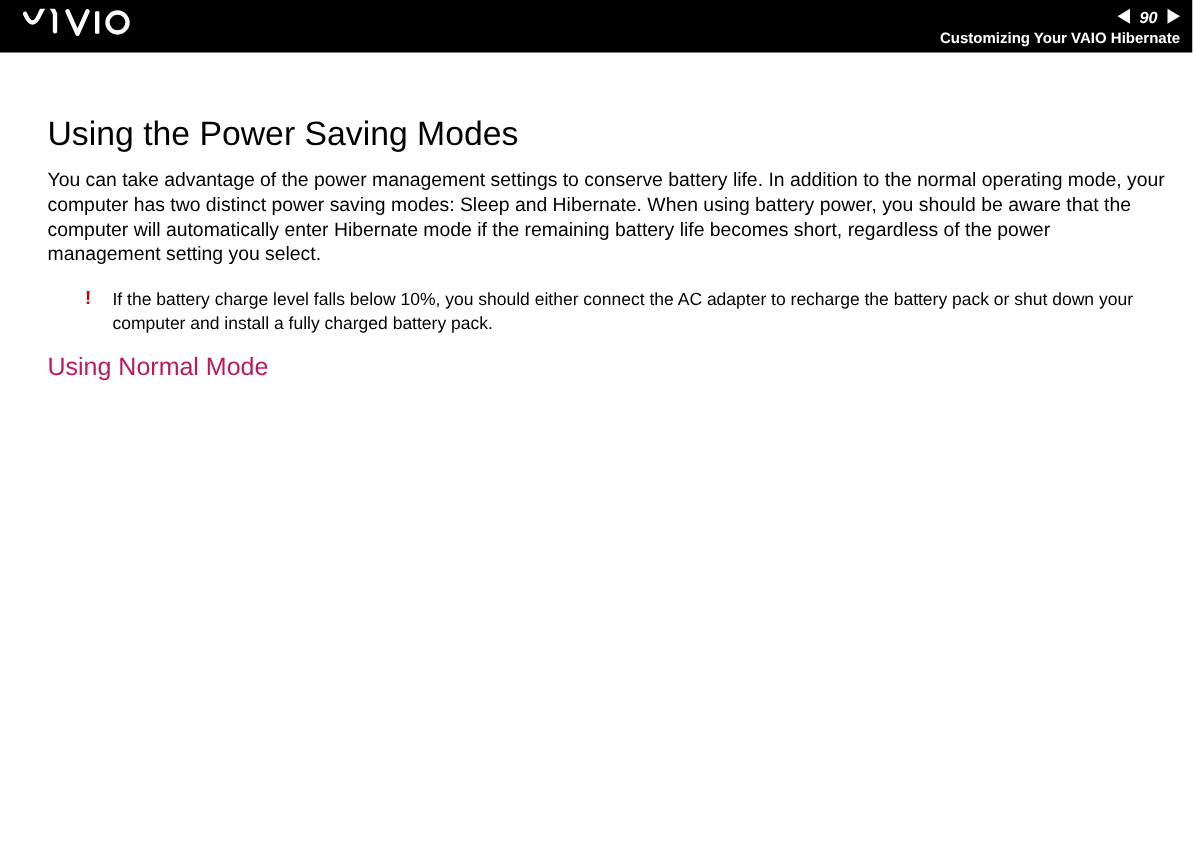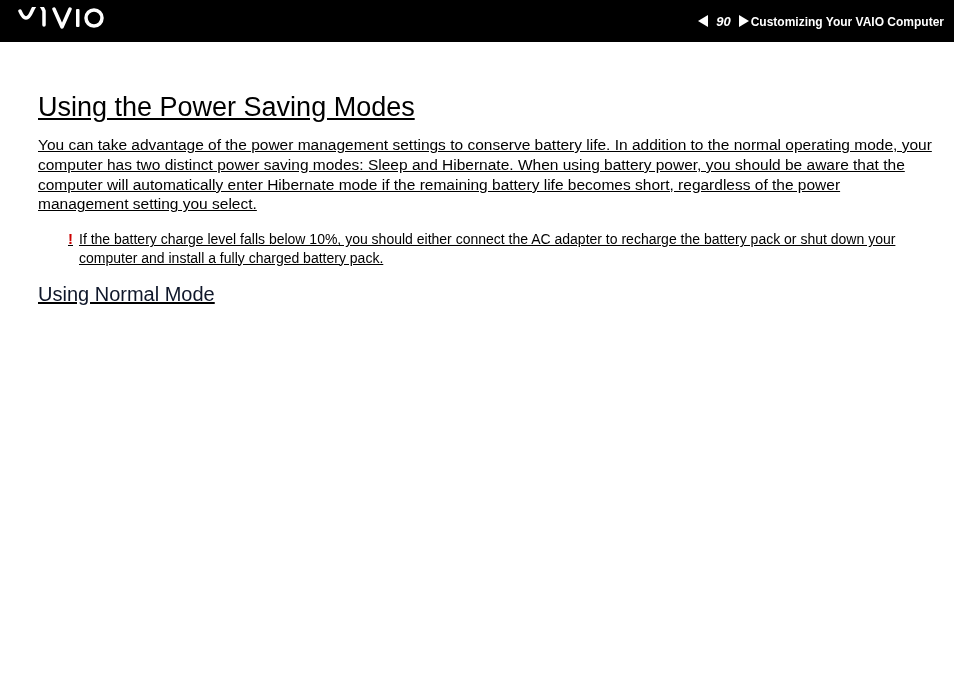--- a/index.html
+++ b/index.html
@@ -21,21 +21,21 @@
     }
     .vaio-logo {
       color: #fff;
       font-size: 22px;
       font-weight: bold;
       letter-spacing: 2px;
       font-style: italic;
     }
     .header-right {
       display: flex;
-      flex-direction: row;
+      flex-direction: column;
       align-items: flex-end;
       gap: 2px;
     }
     .page-nav {
       display: flex;
       align-items: center;
       gap: 4px;
     }
     .nav-arrow-left {
       width: 0;
@@ -58,21 +58,20 @@
       font-weight: bold;
       padding: 0 4px;
     }
     .breadcrumb {
       color: #fff;
       font-size: 12px;
       font-weight: bold;
     }
     .content {
       padding: 50px 20px 0 38px;
-      text-decoration: underline;
     }
     .main-heading {
       font-size: 27px;
       font-weight: normal;
       margin-bottom: 12px;
     }
     .body-text {
       font-size: 15.5px;
       line-height: 1.28;
       margin-bottom: 2px;
@@ -89,23 +88,24 @@
       color: #c00;
       font-size: 15px;
       font-weight: bold;
       line-height: 1;
       margin-top: 1px;
     }
     .warning-text {
       font-size: 14px;
       line-height: 1.3;
       font-family: Arial, Helvetica, sans-serif;
+      margin-left: 11px;
     }
     .sub-heading {
-      color: #0f172a;
+      color: #be185d;
       font-size: 20px;
       font-weight: normal;
       margin-bottom: 8px;
     }
     .sub-body {
       font-size: 15.5px;
       line-height: 1.3;
     }
   </style>
 </head>
@@ -119,21 +119,21 @@
       <rect x="58" y="2" width="3.5" height="18" fill="#fff" rx="1"></rect>
       <circle cx="76" cy="11" r="8" stroke="#fff" stroke-width="3.5" fill="none"></circle>
     </svg>
   </div>
   <div class="header-right">
     <div class="page-nav">
       <div class="nav-arrow-left"></div>
       <span class="page-number">90</span>
       <div class="nav-arrow-right"></div>
     </div>
-    <div class="breadcrumb">Customizing Your VAIO Computer</div>
+    <div class="breadcrumb">Customizing Your VAIO Hibernate</div>
   </div>
 </div>
 
 <div class="content">
   <h1 class="main-heading">Using the Power Saving Modes</h1>
   <p class="body-text">You can take advantage of the power management settings to conserve battery life. In addition to the normal operating mode, your computer has two distinct power saving modes: Sleep and Hibernate. When using battery power, you should be aware that the computer will automatically enter Hibernate mode if the remaining battery life becomes short, regardless of the power management setting you select.</p>
   <div class="warning-block">
     <span class="warning-icon">!</span>
     <span class="warning-text">If the battery charge level falls below 10%, you should either connect the AC adapter to recharge the battery pack or shut down your computer and install a fully charged battery pack.</span>
   </div>

